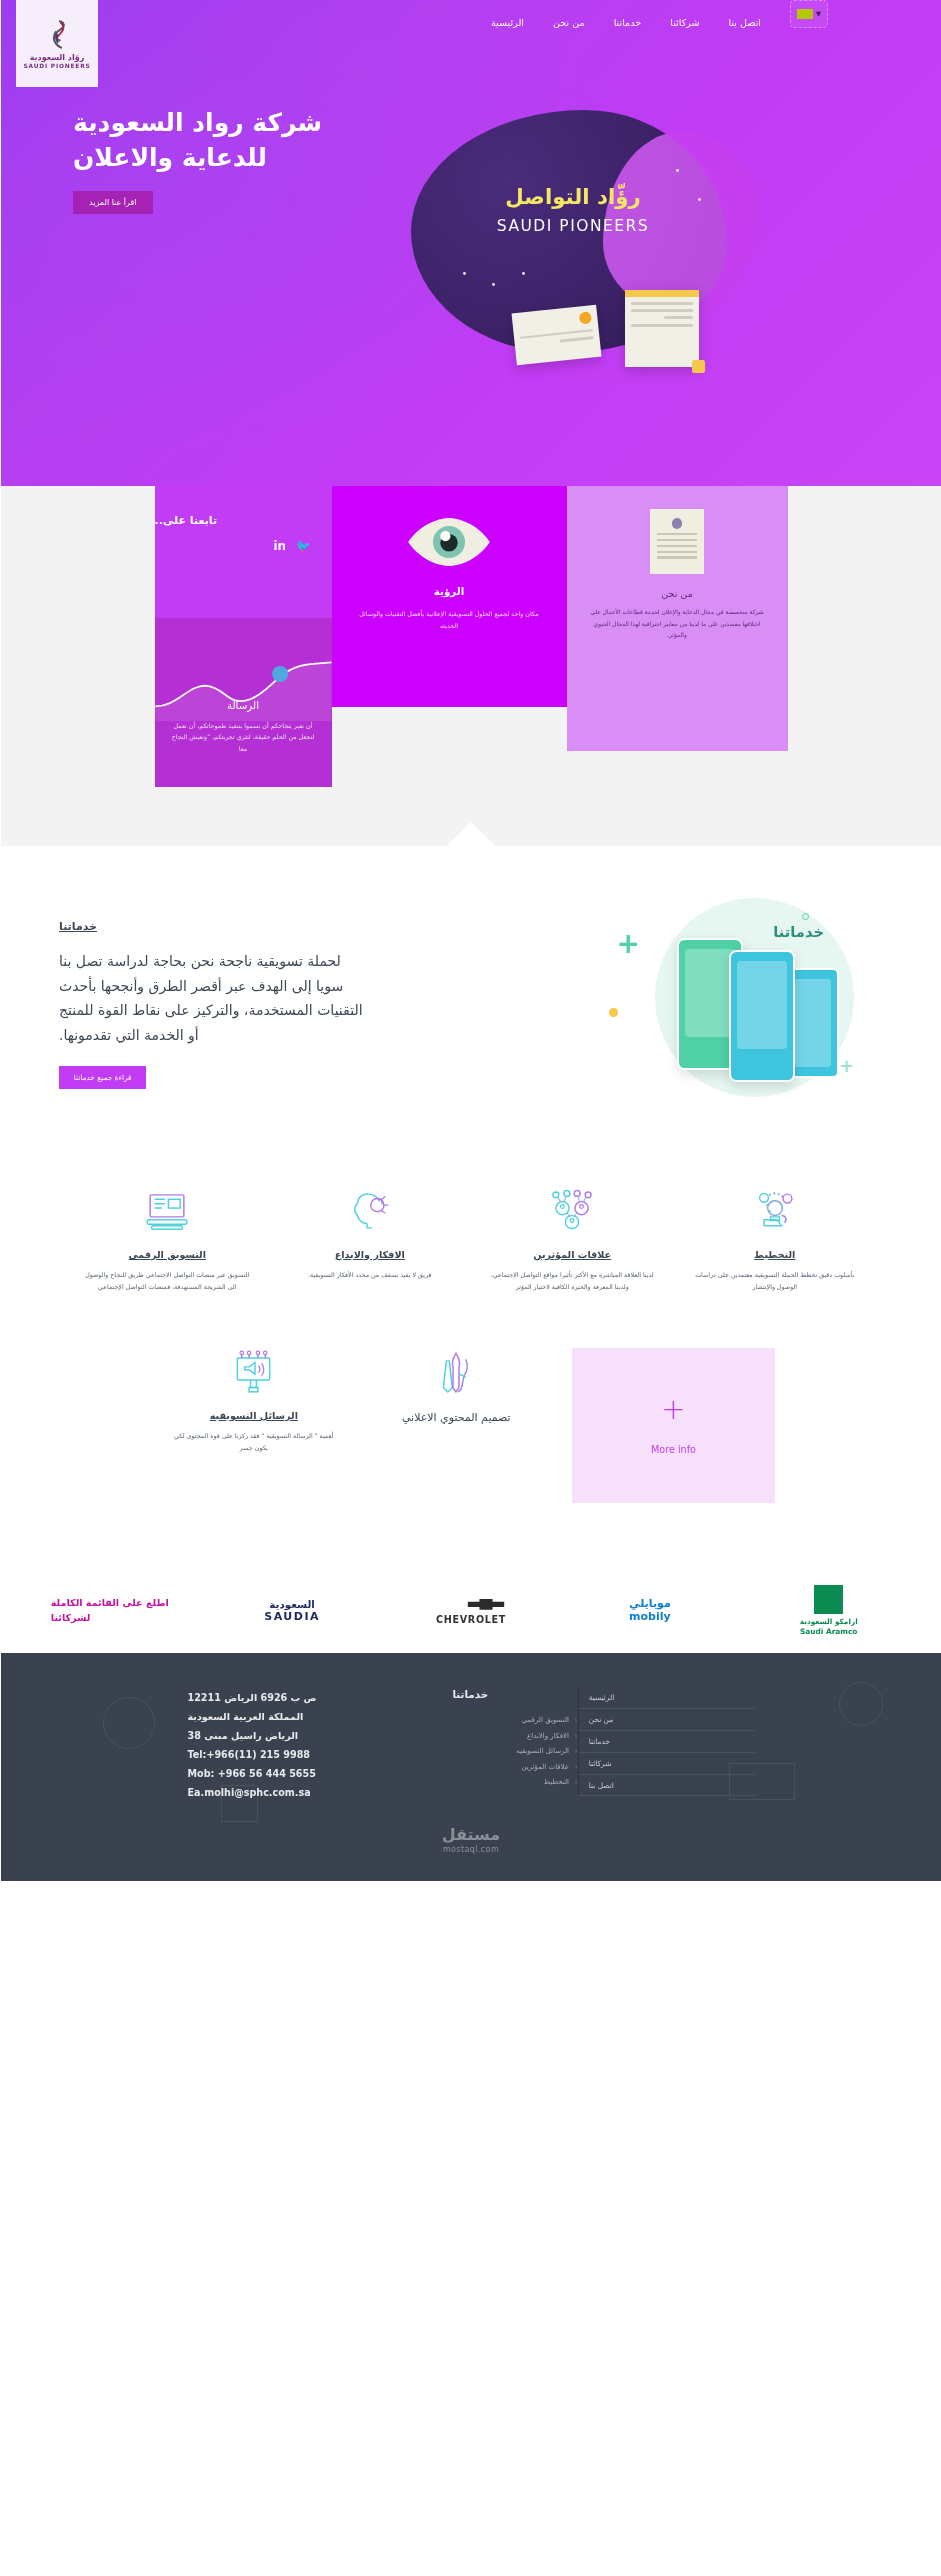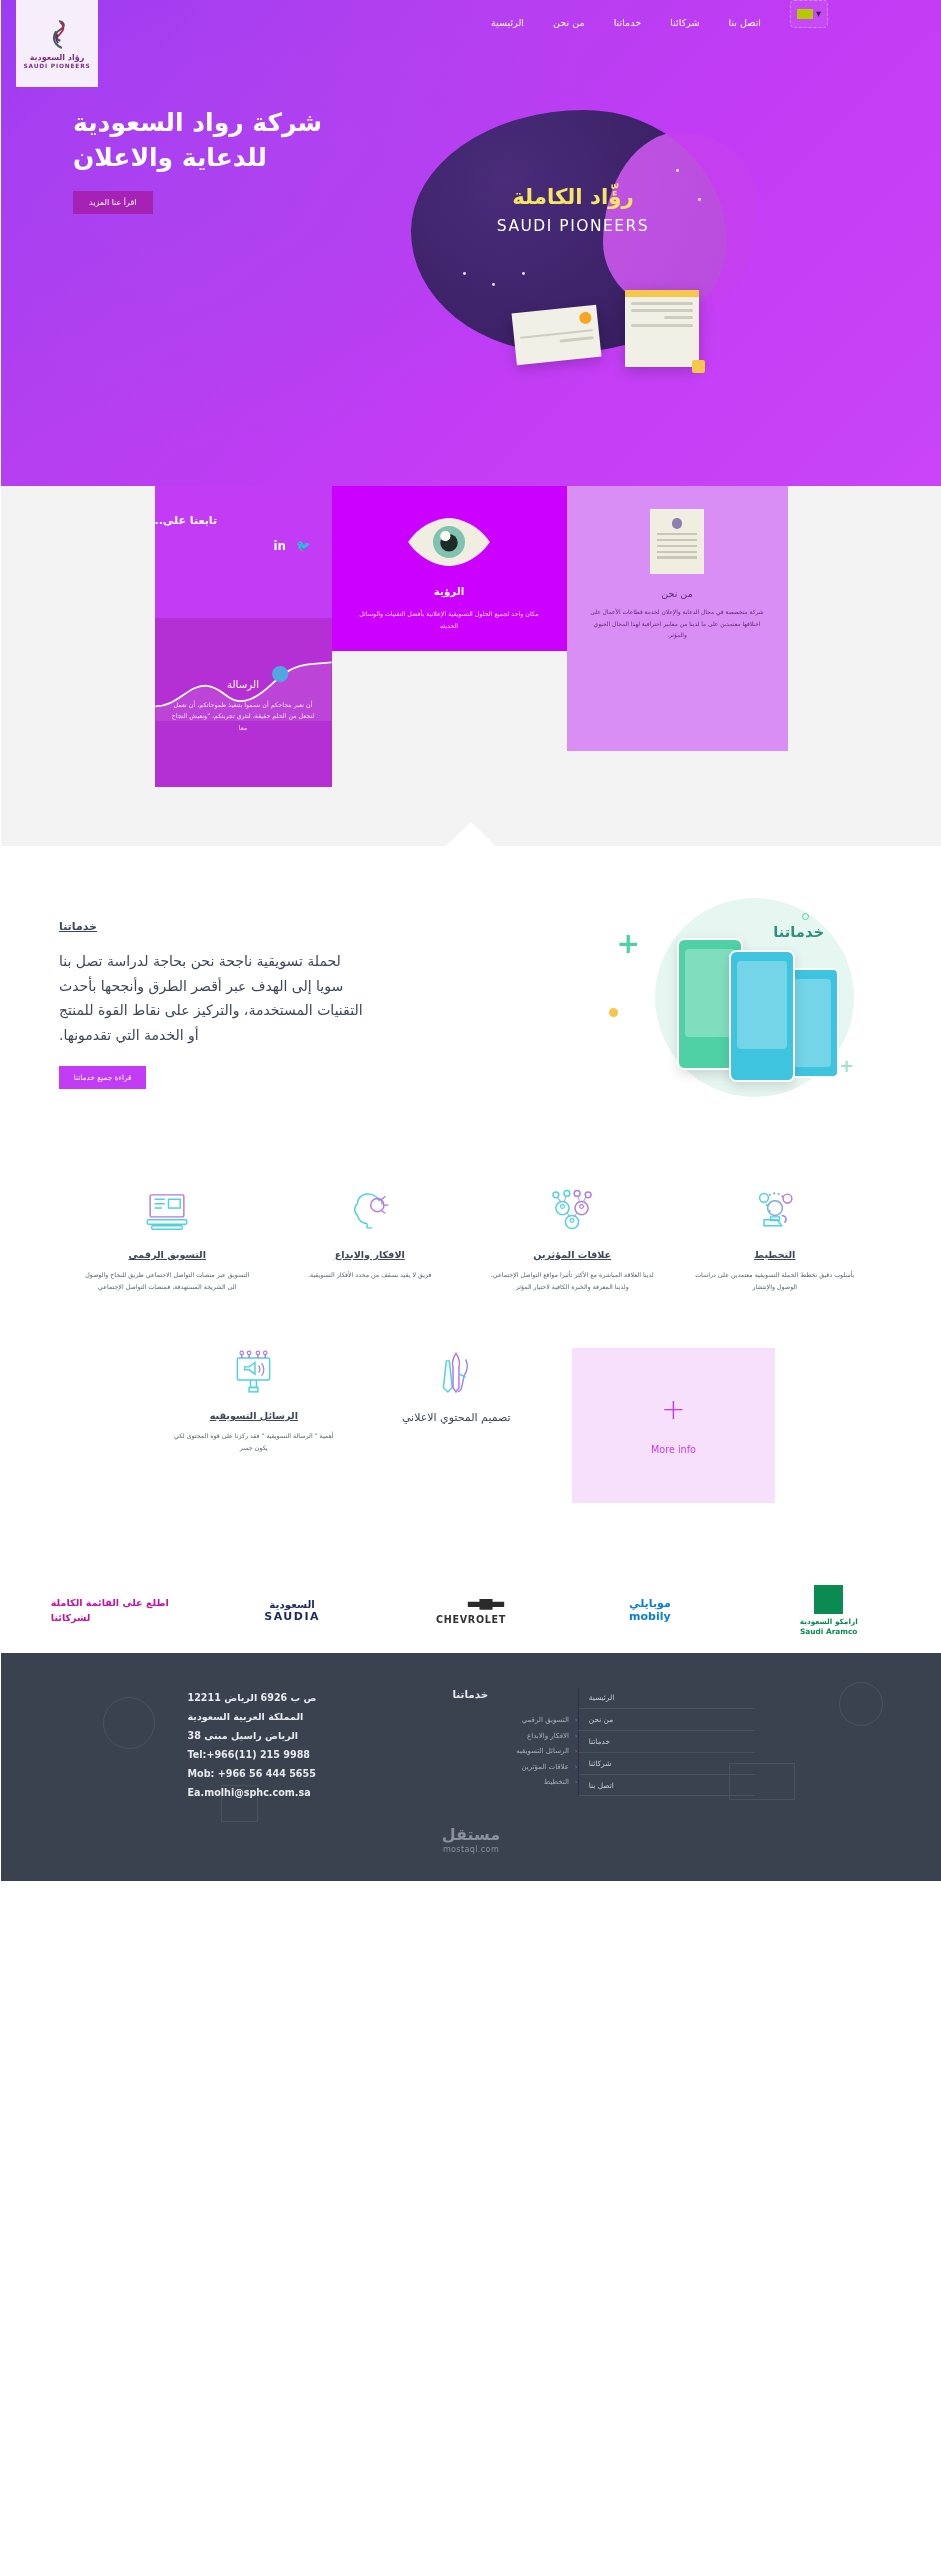--- a/index.html
+++ b/index.html
@@ -116,27 +116,27 @@
     padding: 28px 20.6px 0 0; text-align: left;
   }
   .c-social h4 { font-size: 11px; font-weight: bold; margin-bottom: 11.8px; }
   .social-row { display: flex; gap: 10.3px; justify-content: flex-start; }
   .social-row span { font-size: 11.8px; font-weight: bold; cursor: pointer; }
   .c-msg {
     width: 177px; height: 169px; background: #b530d4; color: #fff;
     position: relative; overflow: hidden; padding: 0 16px;
   }
   .wave { position: absolute; left: 0; top: 37px; width: 177px; height: 66px; }
-  .c-msg h4 { position: relative; text-align: center; font-size: 10.3px; padding-top: 60px; font-weight: 400;}
+  .c-msg h4 { position: relative; text-align: center; font-size: 10.3px; padding-top: 81px; font-weight: 400;}
   .c-msg p {
     position: relative; text-align: center; font-size: 6.3px; line-height: 1.85;
     margin-top: 8.8px; color: #f0dcf7;
   }
   .c-vision {
-    width: 235px; height: 165px; background: #cc00ff; color: #fff;
+    width: 235px; height: 221px; background: #cc00ff; color: #fff;
     padding: 22px 19px; text-align: center;
   }
   .eye { margin: 7.4px auto 16px; display: block; }
   .c-vision h4 { font-size: 10.3px; font-weight: bold; margin-bottom: 10.3px; }
   .c-vision p { font-size: 6.3px; line-height: 1.9; color: #f3d9fb; }
   .c-about {
     width: 221px; height: 265px; background: #d98ef5; color: #5c2a73;
     padding: 19px 17.7px; text-align: center; position: relative;
   }
   .doc-icon { width: 54px; height: 65px; background: #efeee1; margin: 4.4px auto 13.2px; padding: 7.4px 5.9px; }
@@ -282,21 +282,21 @@
         </svg>
         <div class="logo-ar">رؤاد السعودية</div>
         <div class="logo-en">SAUDI PIONEERS</div>
       </div>
     </div>
 
     <div class="hero-inner">
       <div class="hero-art">
         <div class="blob"></div>
         <div class="blob-accent"></div>
-        <div class="blob-title">رؤّاد الكاملة</div>
+        <div class="blob-title">رؤّاد التواصل</div>
         <div class="blob-sub">SAUDI PIONEERS</div>
         <span class="dot" style="left:81px;top:184px;"></span>
         <span class="dot" style="left:110px;top:195px;"></span>
         <span class="dot" style="left:140px;top:184px;"></span>
         <span class="dot" style="left:294px;top:81px;"></span>
         <span class="dot" style="left:316px;top:110px;"></span>
 
         <div class="card-art a">
           <div class="avatar-dot"></div>
           <div class="card-line"></div>

